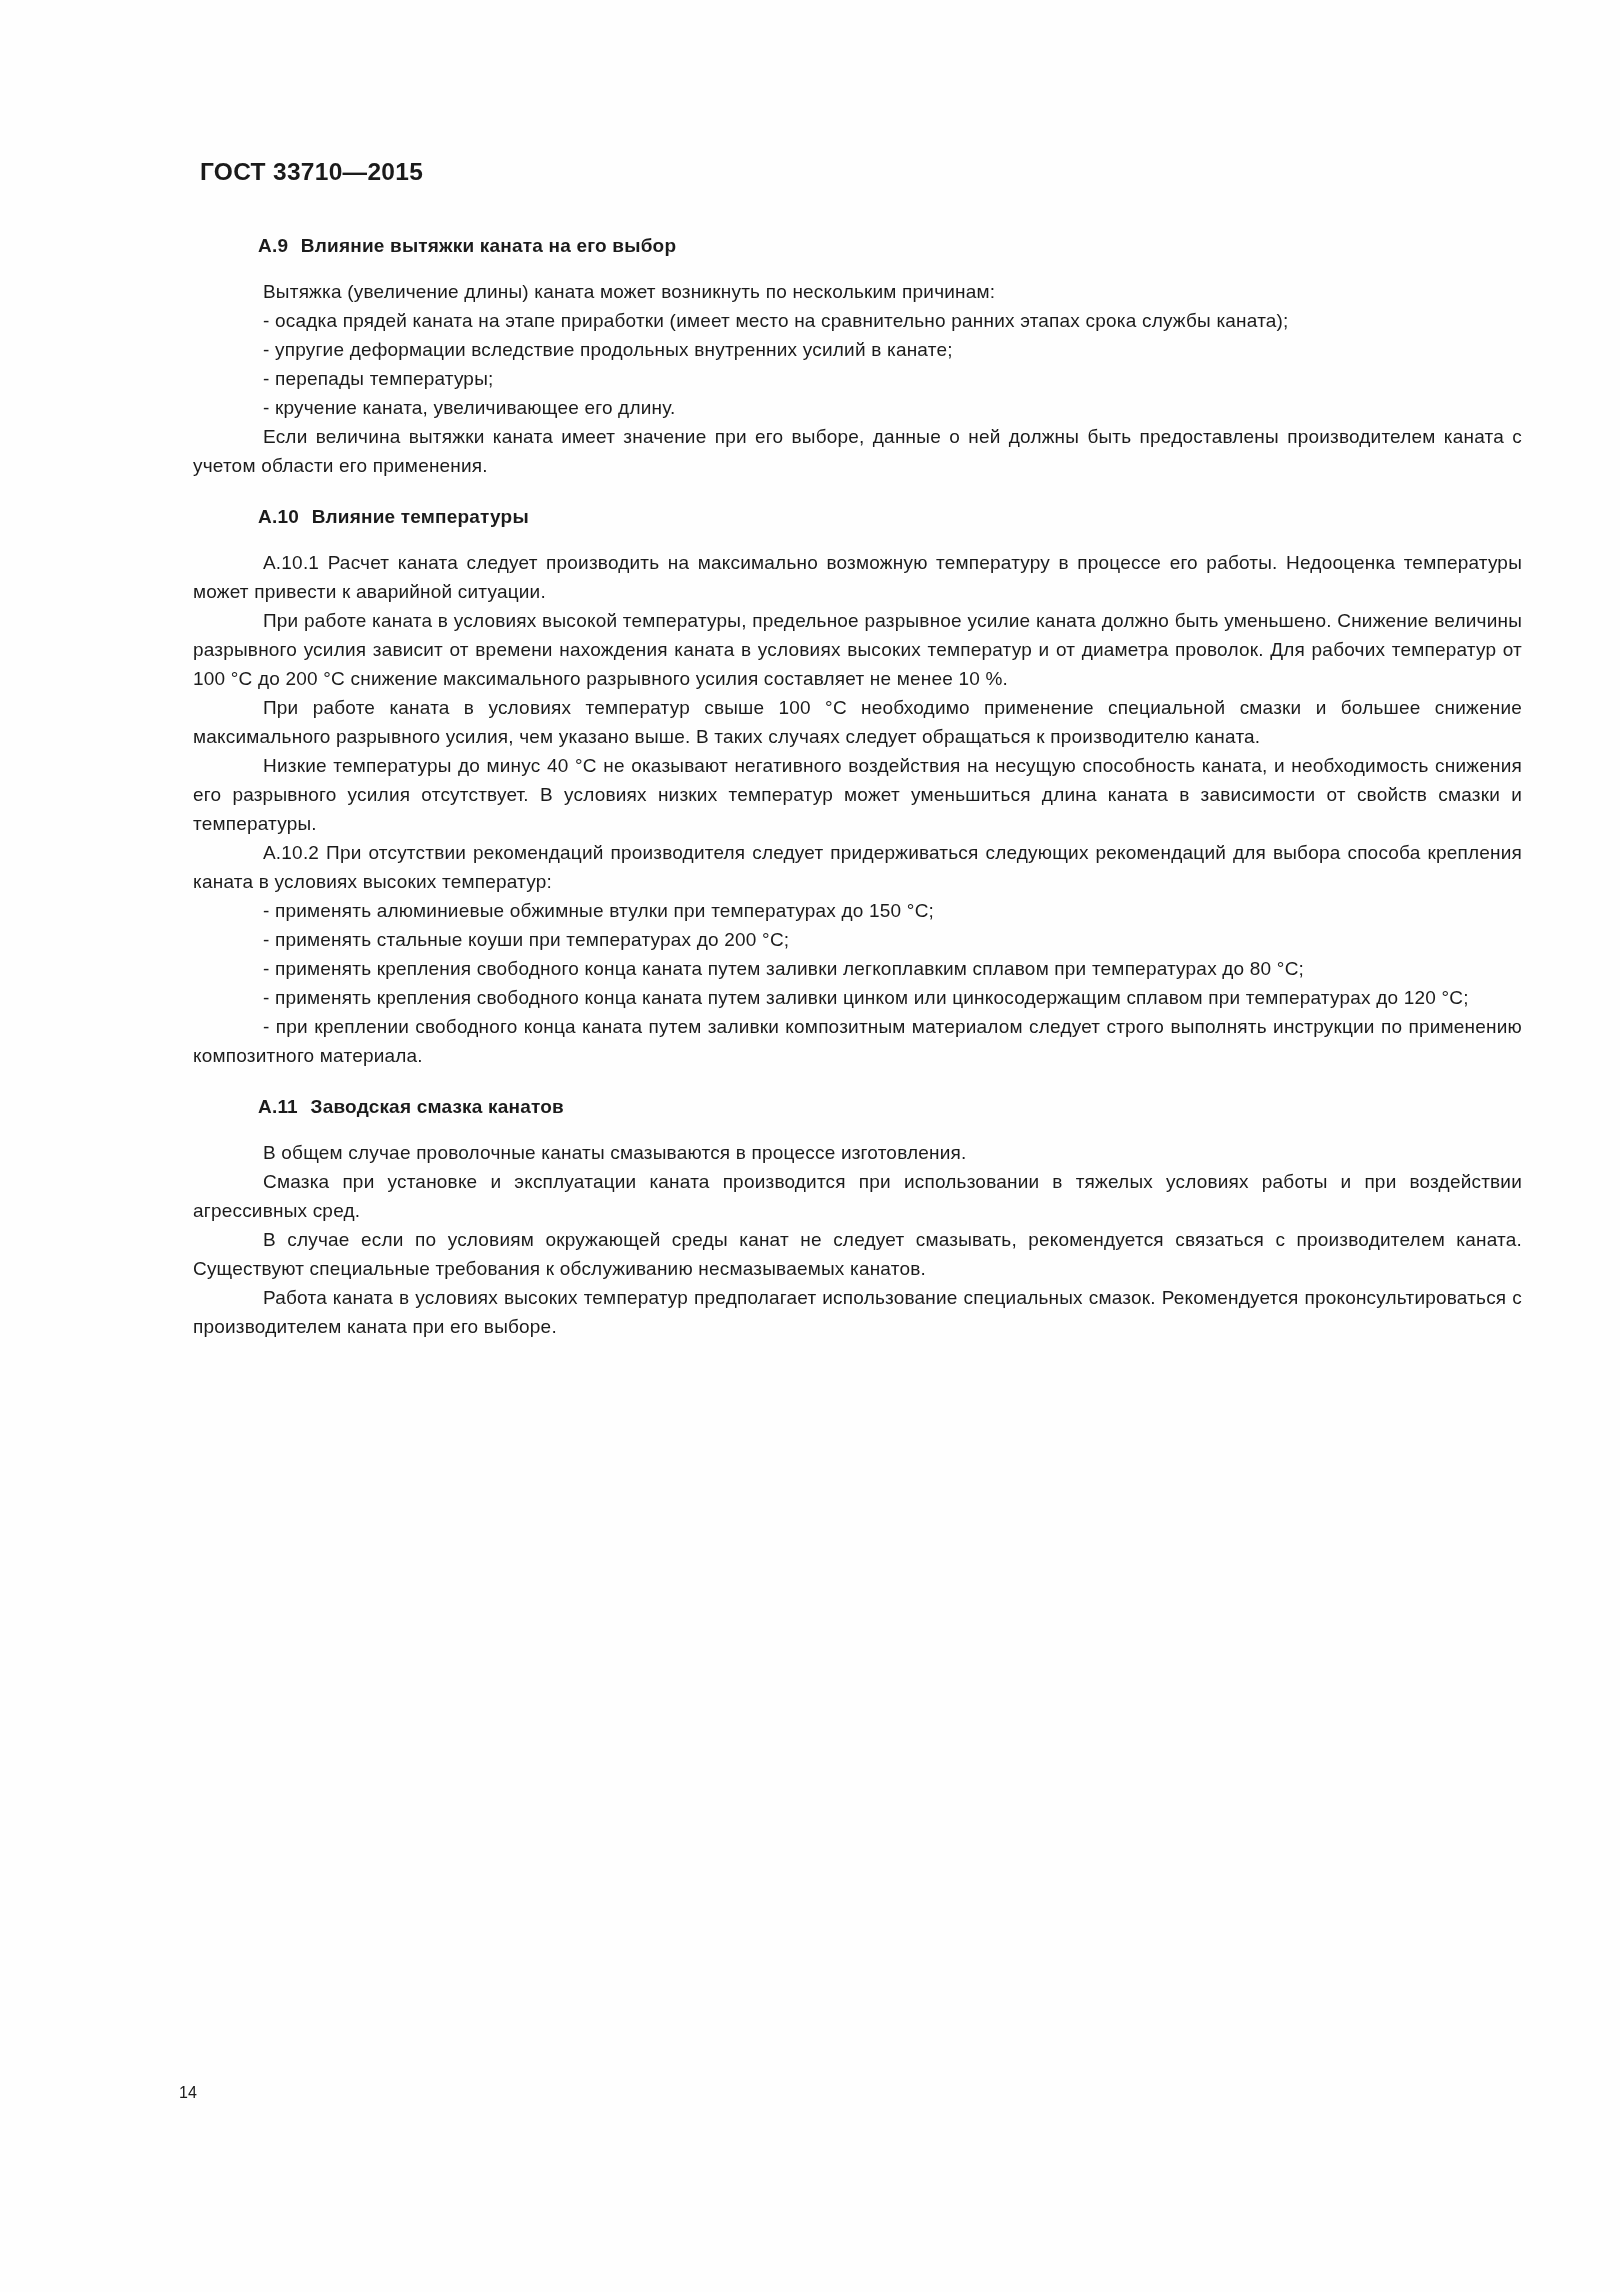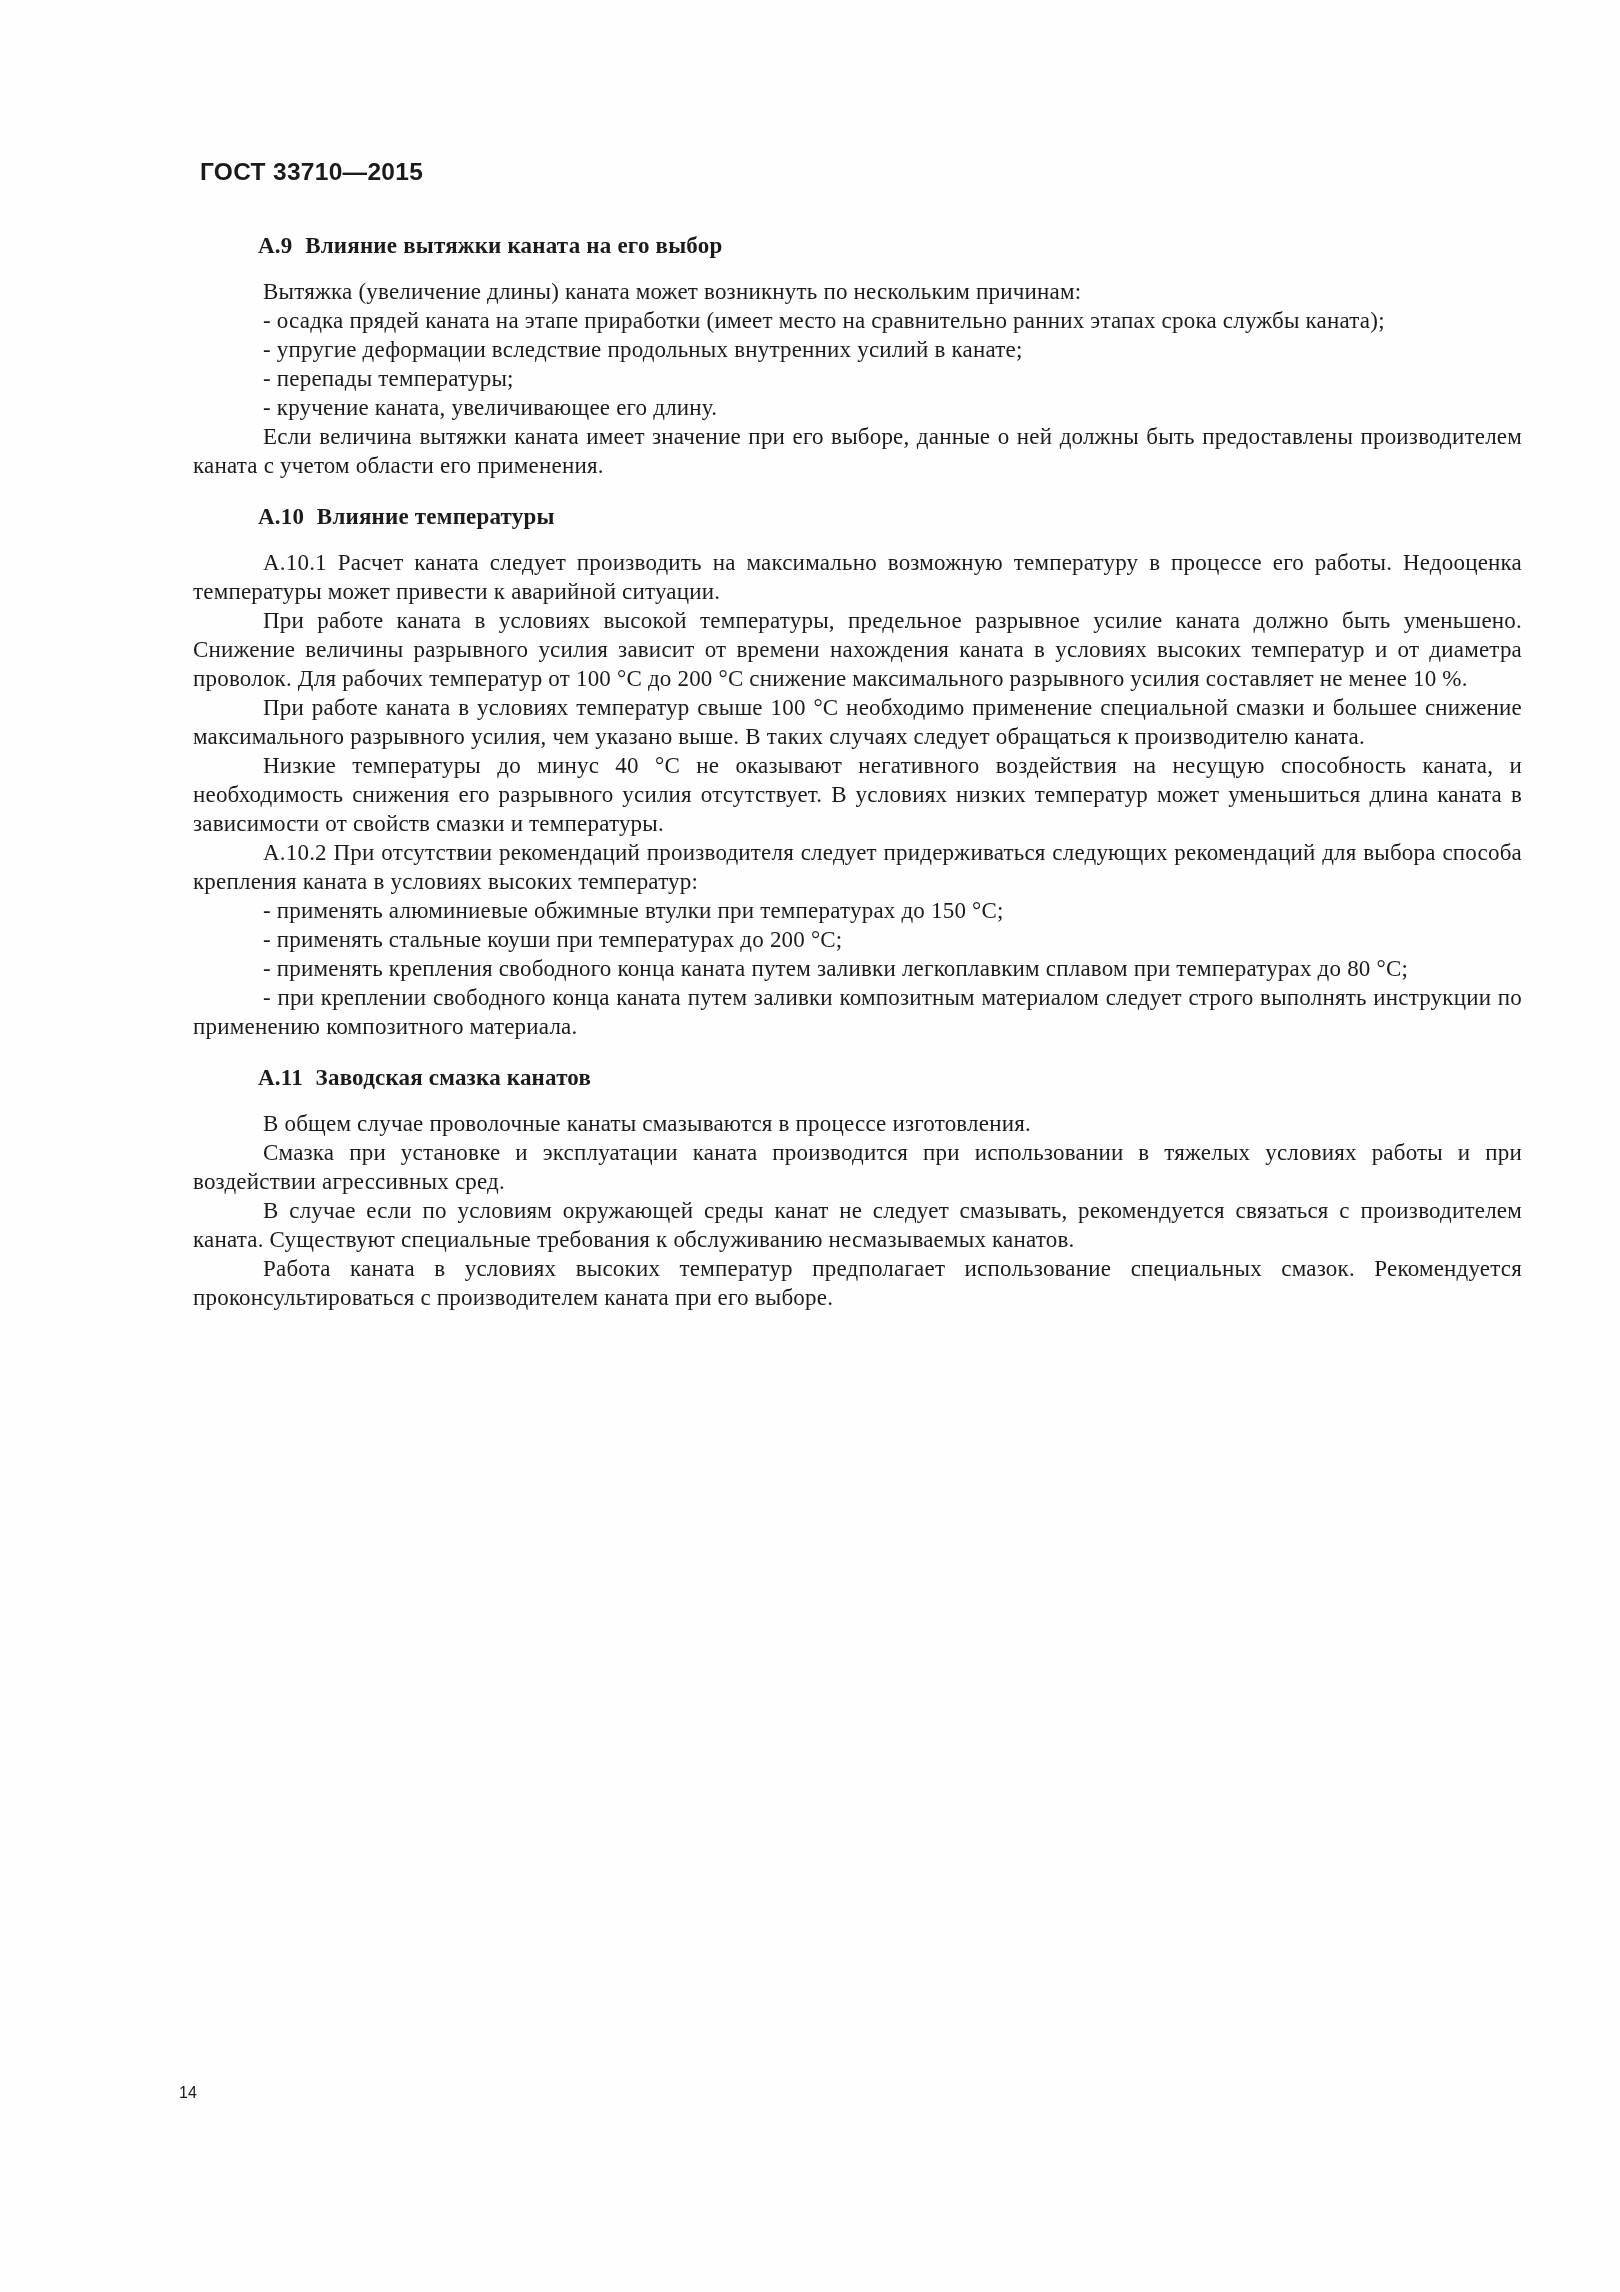--- a/index.html
+++ b/index.html
@@ -29,24 +29,23 @@
     line-height: 29px;
     letter-spacing: 0.3px;
     white-space: nowrap;
     margin-left: 40px;
   }
   .content {
     position: absolute;
     left: 193px;
     top: 231px;
     width: 1329px;
-    font-size: 23px;
+    font-size: 19px;
     line-height: 29px;
     letter-spacing: 0.2px;
-    font-family: Liberation Serif, serif;
   }
   .sec-heading {
     font-weight: bold;
     margin: 22.5px 0 16.7px 0;
     text-indent: 65px;
     text-align: left;
   }
   .sec-heading.first {
     margin-top: 0;
   }
@@ -93,20 +92,21 @@
       <span class="h-num">А.10</span><span class="h-title">Влияние температуры</span>
     </div>
     <p class="para">А.10.1 Расчет каната следует производить на максимально возможную температуру в процессе его работы. Недооценка температуры может привести к аварийной ситуации.</p>
     <p class="para">При работе каната в условиях высокой температуры, предельное разрывное усилие каната должно быть уменьшено. Снижение величины разрывного усилия зависит от времени нахождения каната в условиях высоких температур и от диаметра проволок. Для рабочих температур от 100 °С до 200 °С снижение максимального разрывного усилия составляет не менее 10 %.</p>
     <p class="para">При работе каната в условиях температур свыше 100 °С необходимо применение специальной смазки и большее снижение максимального разрывного усилия, чем указано выше. В таких случаях следует обращаться к производителю каната.</p>
     <p class="para">Низкие температуры до минус 40 °С не оказывают негативного воздействия на несущую способность каната, и необходимость снижения его разрывного усилия отсутствует. В условиях низких температур может уменьшиться длина каната в зависимости от свойств смазки и температуры.</p>
     <p class="para">А.10.2 При отсутствии рекомендаций производителя следует придерживаться следующих рекомендаций для выбора способа крепления каната в условиях высоких температур:</p>
     <p class="para">- применять алюминиевые обжимные втулки при температурах до 150 °С;</p>
     <p class="para">- применять стальные коуши при температурах до 200 °С;</p>
     <p class="para">- применять крепления свободного конца каната путем заливки легкоплавким сплавом при температурах до 80 °С;</p>
+    <p class="para">- применять крепления свободного конца каната путем заливки цинком или цинкосодержащим сплавом при температурах до 120 °С;</p>
     <p class="para">- при креплении свободного конца каната путем заливки композитным материалом следует строго выполнять инструкции по применению композитного материала.</p>
 
     <div class="sec-heading">
       <span class="h-num">А.11</span><span class="h-title">Заводская смазка канатов</span>
     </div>
     <p class="para">В общем случае проволочные канаты смазываются в процессе изготовления.</p>
     <p class="para">Смазка при установке и эксплуатации каната производится при использовании в тяжелых условиях работы и при воздействии агрессивных сред.</p>
     <p class="para">В случае если по условиям окружающей среды канат не следует смазывать, рекомендуется связаться с производителем каната. Существуют специальные требования к обслуживанию несмазываемых канатов.</p>
     <p class="para">Работа каната в условиях высоких температур предполагает использование специальных смазок. Рекомендуется проконсультироваться с производителем каната при его выборе.</p>
 

